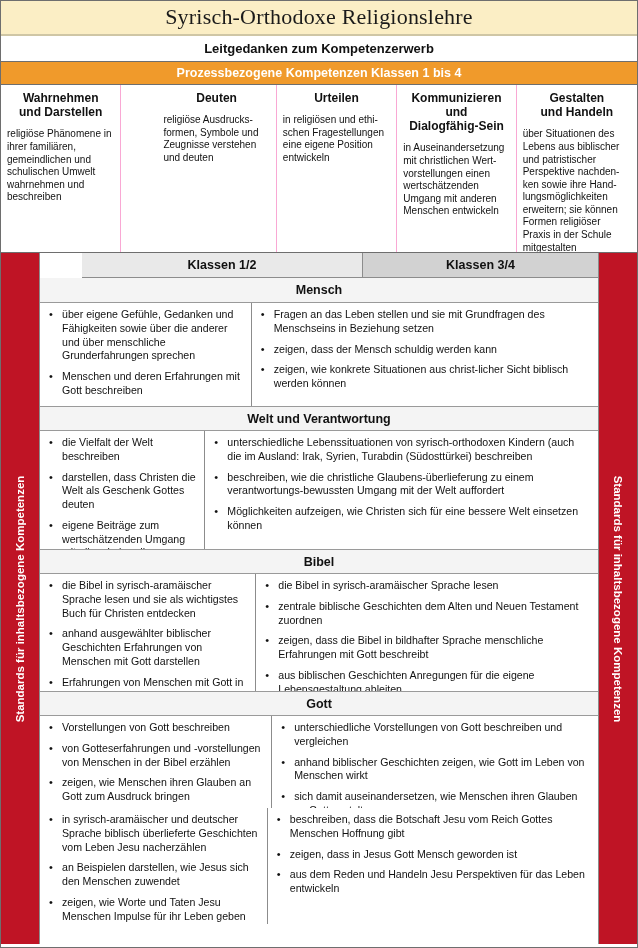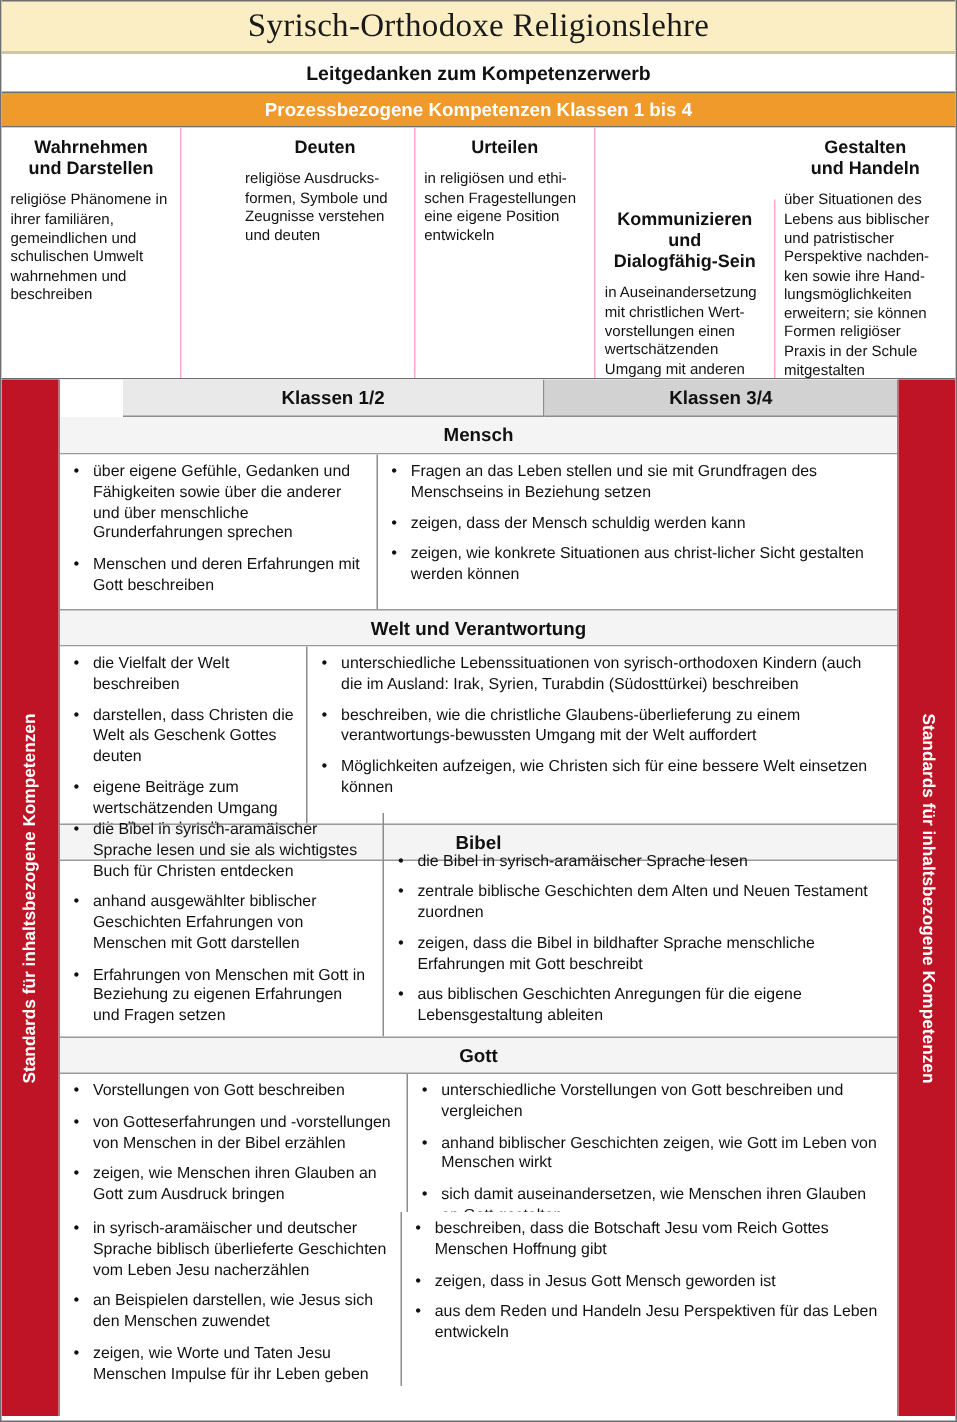--- a/index.html
+++ b/index.html
@@ -67,21 +67,21 @@
   }
   .comp-col {
     border-right: 1px solid #f9a8d4;
     padding: 6px 6px 4px 6px;
     overflow: hidden;
   }
   .comp-col:last-child { border-right: none; }
   .comp-col.c0 { width: 128px; }
   .comp-col.c1 { width: 127px; margin-left: 36px; }
   .comp-col.c2 { width: 128px; }
-  .comp-col.c3 { width: 127px; margin-top: 48px; }
+  .comp-col.c3 { width: 127px; }
   .comp-col.c4 { width: 128px; }
   .comp-head {
     font-size: 12px; font-weight: bold; color: #111;
     text-align: center; line-height: 1.18;
     margin-bottom: 9px;
     white-space: pre-line;
   }
   .comp-body {
     font-size: 10px; color: #111; line-height: 1.26;
     text-align: left;
@@ -163,21 +163,21 @@
     content: "\2022";
     position: absolute;
     left: 2px; top: -1px;
     font-size: 11px;
     color: #111;
   }
 
   
   .h-mensch   { height: 103px; }
   .h-welt     { height: 118px; }
-  .h-bibel    { height: 117px; align-items: flex-end; }
+  .h-bibel    { height: 117px; }
   .h-gott     { height: 92px;  }
   .h-jesus    { height: 116px; }
 </style>
 </head>
 <body>
 
 <div id="page">
 
   <div class="title-band">
     <div class="title-text">Syrisch-Orthodoxe Religionslehre</div>
@@ -241,21 +241,21 @@
           <ul class="items">
             <li>über eigene Gefühle, Gedanken und Fähigkeiten sowie über die anderer und über menschliche Grunderfahrungen sprechen</li>
             <li>Menschen und deren Erfahrungen mit Gott beschreiben</li>
             <li>aus dem christlichen Menschenbild Folgen für ein achtsames Miteinander ableiten</li>
           </ul>
         </div>
         <div class="cell right">
           <ul class="items">
             <li>Fragen an das Leben stellen und sie mit Grundfragen des Menschseins in Beziehung setzen</li>
             <li>zeigen, dass der Mensch schuldig werden kann</li>
-            <li>zeigen, wie konkrete Situationen aus christ-licher Sicht gestalten werden können</li>
+            <li>zeigen, wie konkrete Situationen aus christ-licher Sicht biblisch werden können</li>
           </ul>
         </div>
       </div>
 
       <div class="sec-head">Welt und Verantwortung</div>
       <div class="sec-body h-welt">
         <div class="cell left">
           <ul class="items">
             <li>die Vielfalt der Welt beschreiben</li>
             <li>darstellen, dass Christen die Welt als Geschenk Gottes deuten</li>

